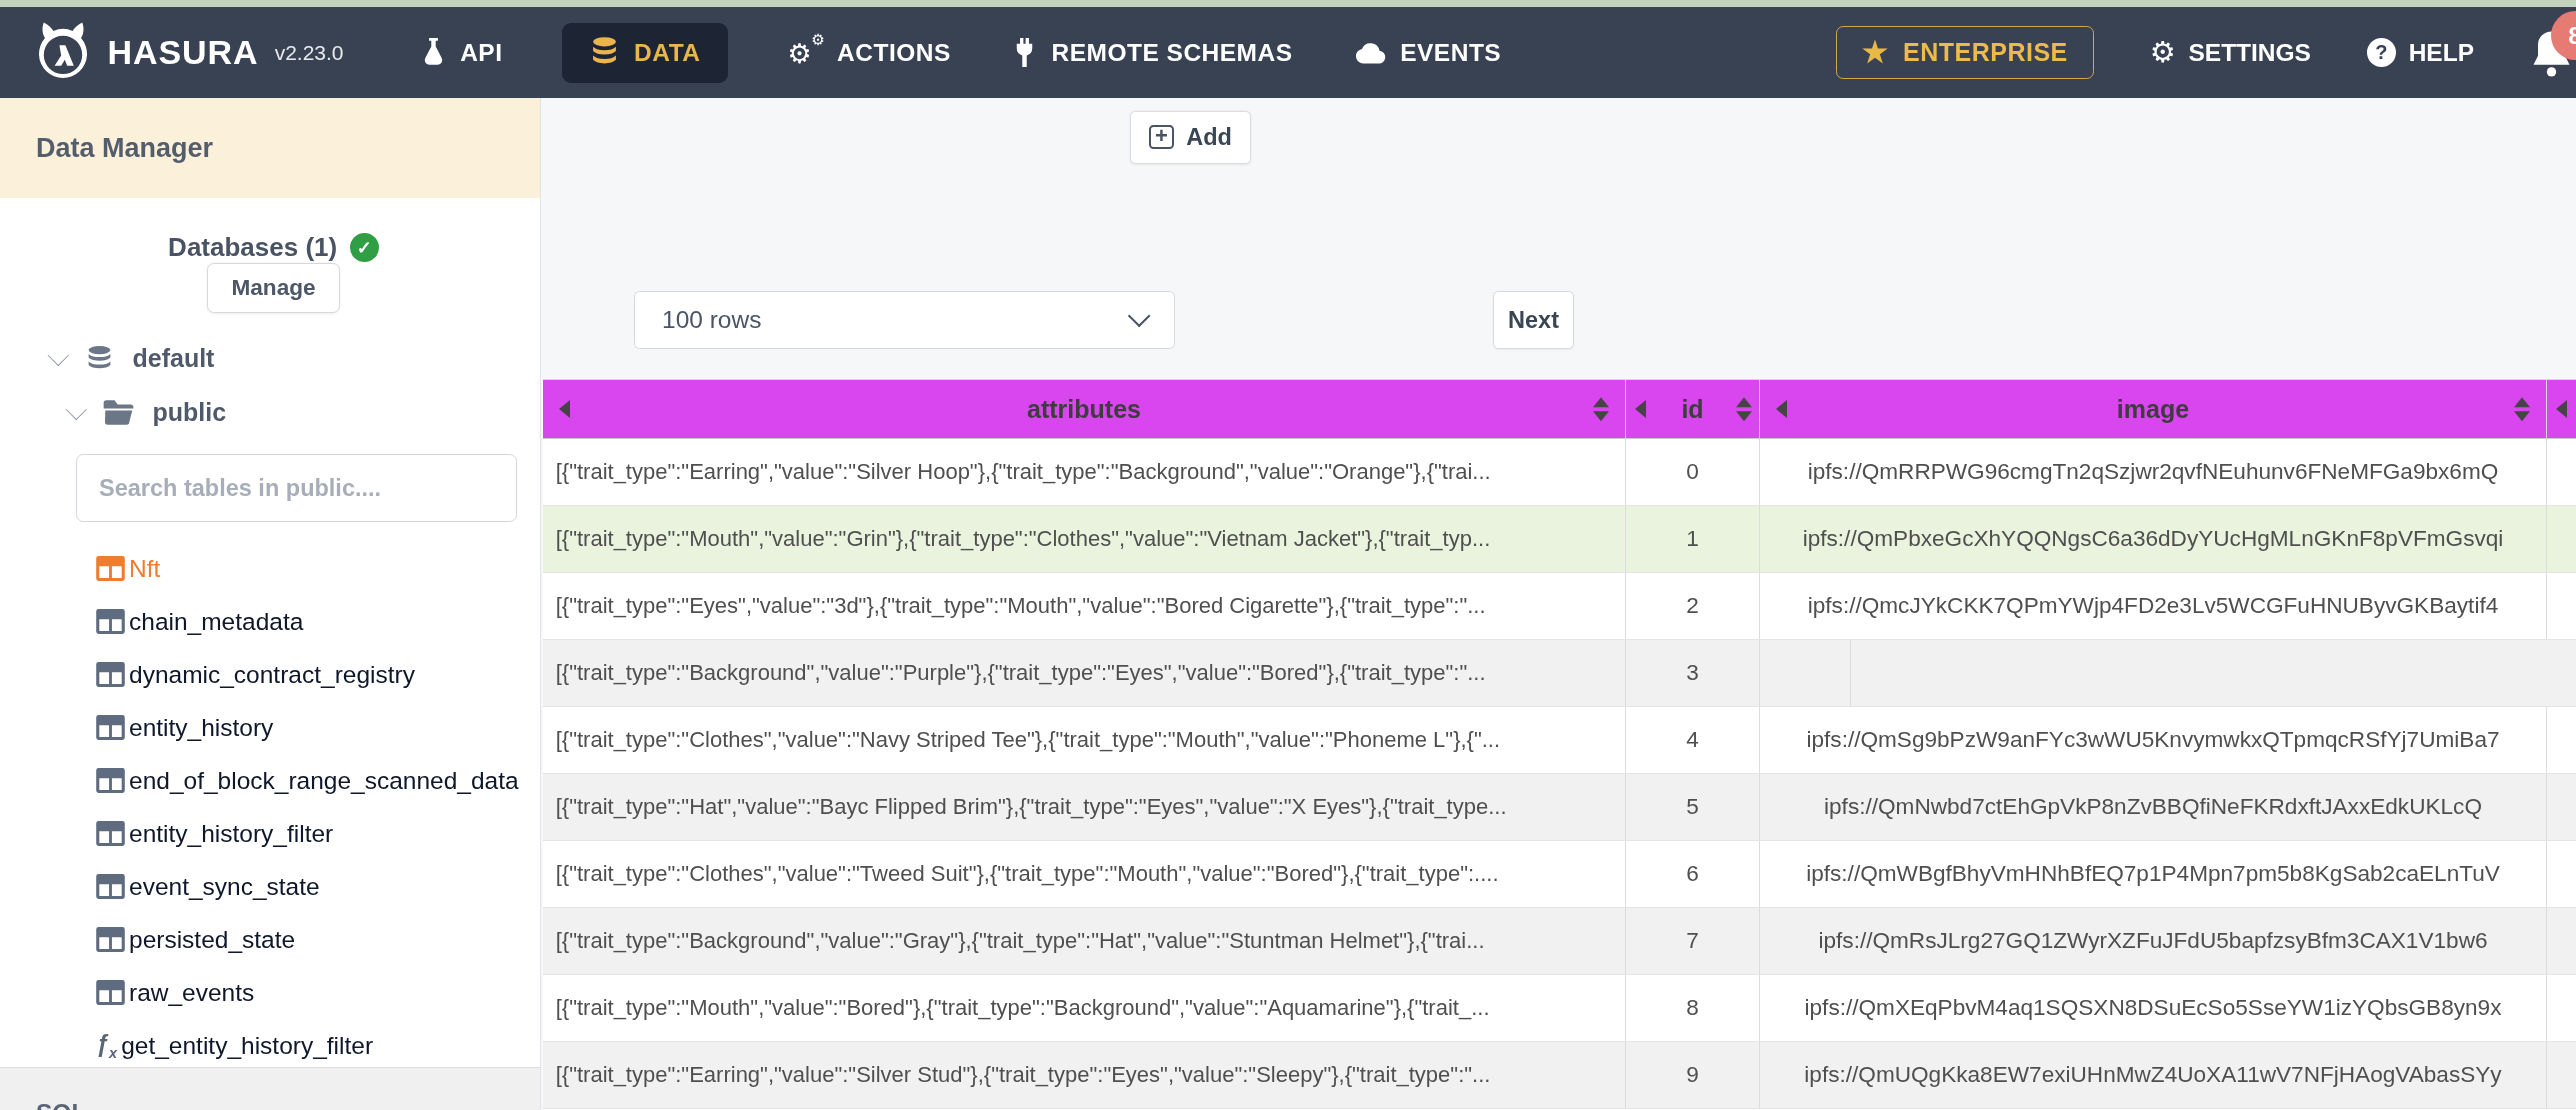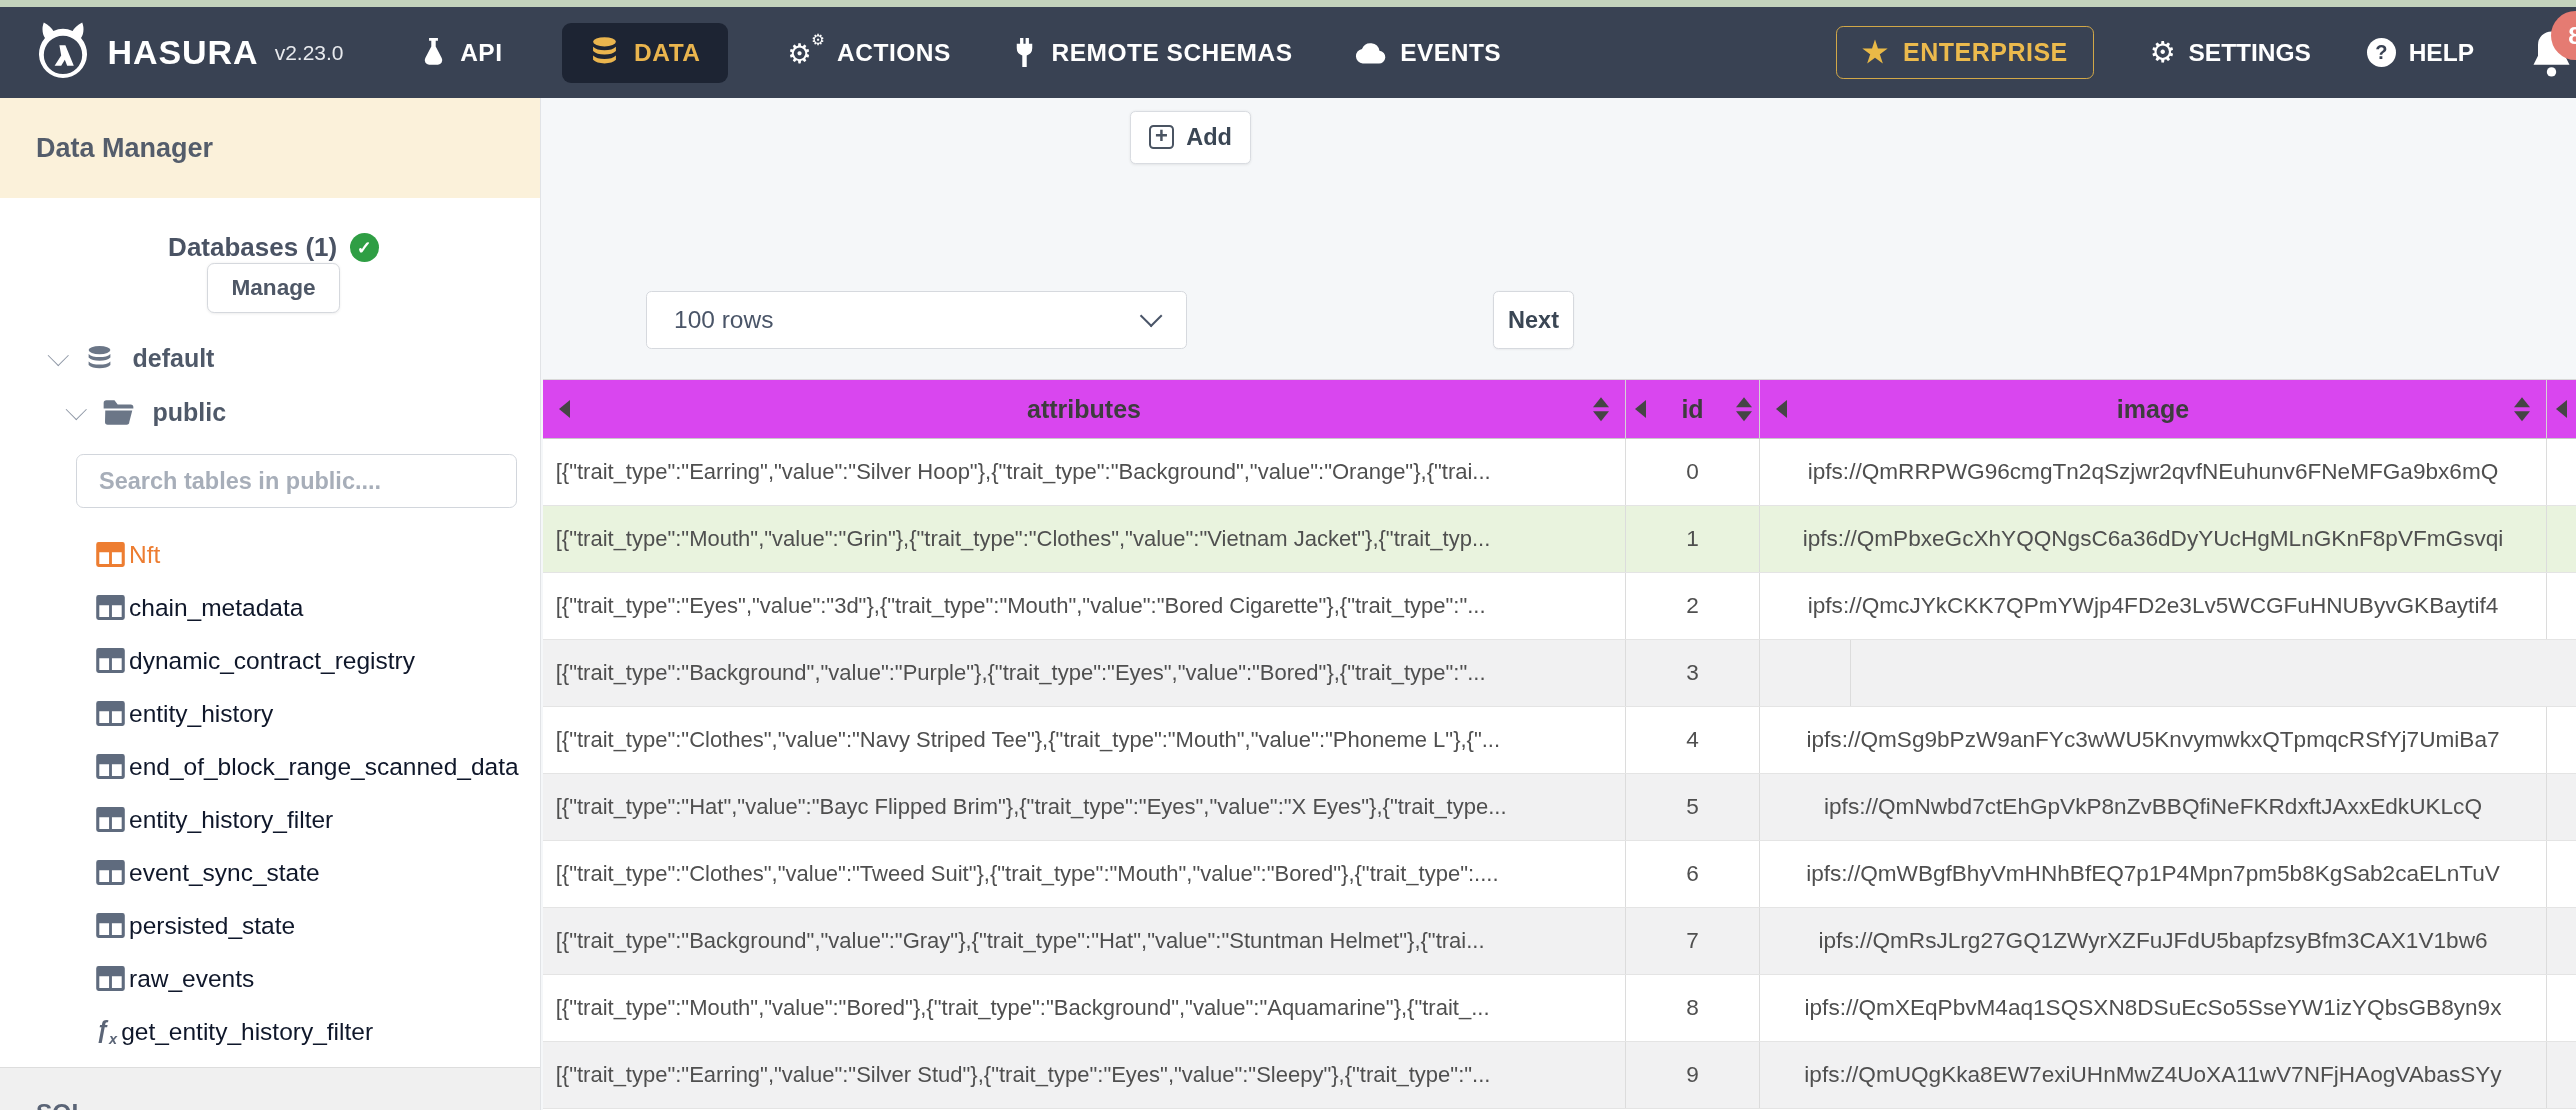--- a/index.html
+++ b/index.html
@@ -53,21 +53,21 @@
   .manage-btn { background:#fff; border:1.8px solid #d5d8dd; border-radius:7.2px; padding:11px 23.5px;
     font-size:22.6px; font-weight:bold; color:#4e5766; cursor:pointer;
     box-shadow:0 0.9px 2.7px rgba(0,0,0,.07); font-family:"Liberation Sans", sans-serif; }
   .tree-row { display:flex; align-items:center; gap:18px; margin-top:31px; cursor:pointer; }
   .tree-row.lvl1 { margin-left:51px;align-items:center; }
   .tree-row.lvl2 { margin-left:69px; margin-top:25px; }
   .chev-down { width:14.5px; height:14.5px; border-right:1.8px solid #8f98a6; border-bottom:1.8px solid #8f98a6;
     transform:rotate(45deg); margin-top:-7.2px; flex:none; }
   .tree-label { font-size:25px; font-weight:bold; color:#4f5969; }
   .tree-ico { display:flex; align-items:center; }
-  .search-input { display:block; margin:27px 0 0 76px; width:441px; height:54px;
+  .search-input { display:block; margin:27px 0 0 76px; width:441px; height:68px;
     border:1.8px solid #d2d6dc; border-radius:7.2px; padding:0 22px; font-size:23.5px; color:#4f5969;
     outline:none; font-family:"Liberation Sans", sans-serif; font-weight:bold; background:#fff; }
   .search-input::placeholder { color:#a7aeb9; font-weight:bold; }
   .tbl-list { margin-top:20px; }
   .tbl-item { height:53px; display:flex; align-items:center; gap:4px; padding-left:96px;
     cursor:pointer; }
   .tbl-item .name { font-size:24.5px; color:#0f172a; }
   .tbl-item.hl .name { color:#ed7d31; }
   .fx-ico { font-size:23.5px; color:#5b6577; font-style:italic; font-weight:bold; width:31px; }
   .fx-ico sub { font-size:14.5px; }
@@ -78,21 +78,21 @@
   
   .main { position:absolute; top:98px; left:543px; right:0; bottom:0; background:#f5f7f9; }
   .add-btn { position:absolute; left:587px; top:12.7px; width:121px; height:53px; background:#fff;
     border:0.9px solid #d9dce1; border-radius:5.4px; box-shadow:0 0.9px 2.7px rgba(0,0,0,.08);
     display:flex; align-items:center; justify-content:center; gap:12.7px; cursor:pointer;
     font-family:"Liberation Sans", sans-serif; }
   .plus-sq { width:24.5px; height:24.5px; border:2.3px solid #4a5462; border-radius:4.5px; position:relative; }
   .plus-sq:before { content:"+"; position:absolute; left:50%; top:50%; transform:translate(-50%,-54%);
     font-size:22px; font-weight:bold; color:#4a5462; }
   .add-label { font-size:23.5px; font-weight:bold; color:#3a4654; }
-  .rows-select { position:absolute; left:103px; top:193px; width:541px; height:58px; background:#fff;
+  .rows-select { position:absolute; left:91px; top:193px; width:541px; height:58px; background:#fff;
     border:0.9px solid #d6d9de; border-radius:5.4px; display:flex; align-items:center;
     justify-content:space-between; padding:0 27px; cursor:pointer; }
   .rows-select .val { font-size:24.5px; color:#4a5568; }
   .sel-chev { width:16.3px; height:16.3px; border-right:2.7px solid #4a5568; border-bottom:2.7px solid #4a5568;
     transform:rotate(45deg); margin-top:-7.2px; }
   .next-btn { position:absolute; left:950px; top:193px; width:81px; height:58px; background:#fff;
     border:0.9px solid #d6d9de; border-radius:5.4px; font-size:23.5px; font-weight:bold; color:#3a4654;
     display:flex; align-items:center; justify-content:center; cursor:pointer;
     box-shadow:0 0.9px 1.8px rgba(0,0,0,.05); }
 

